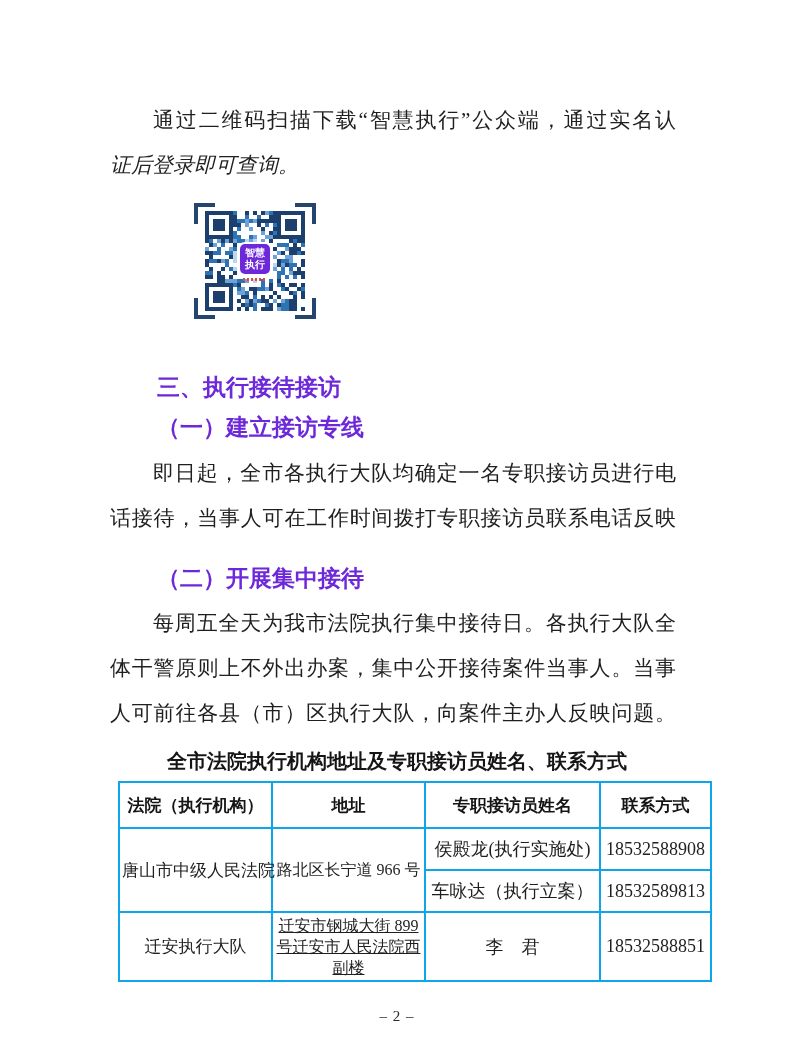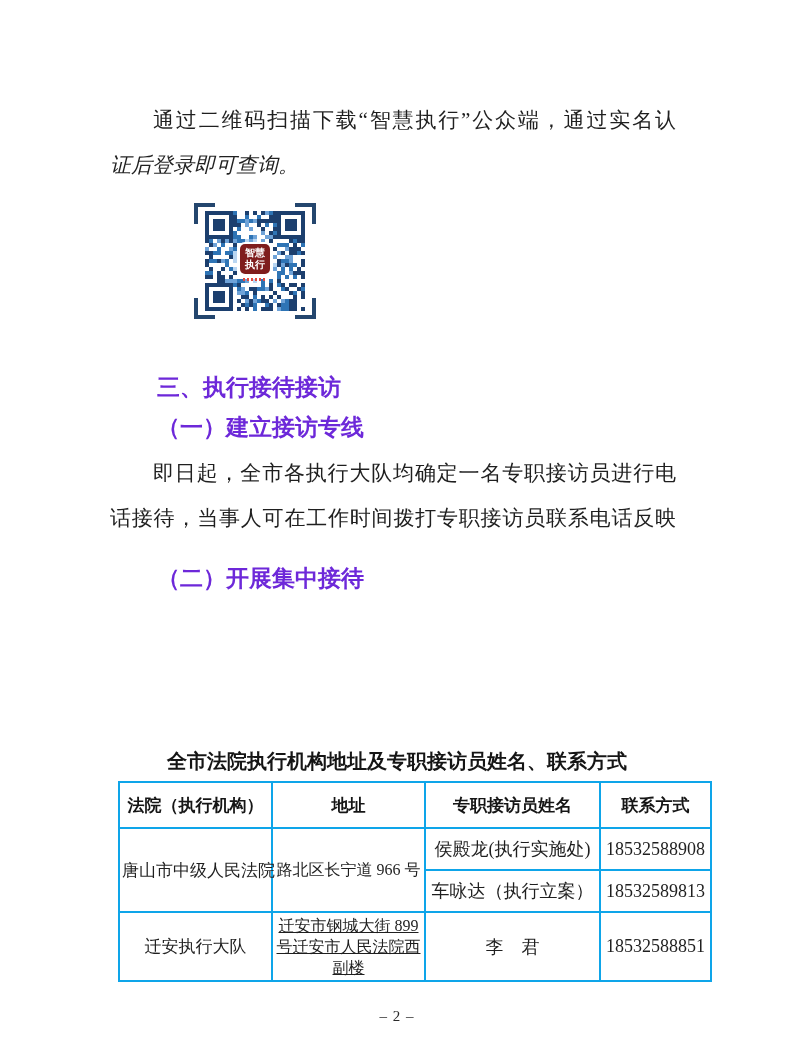--- a/index.html
+++ b/index.html
@@ -31,21 +31,21 @@
     padding-left:47px;box-sizing:border-box;
     font-family:"Liberation Sans","DejaVu Sans",sans-serif;
     font-weight:bold;font-size:23px;line-height:32px;
     color:#6d28d9;white-space:nowrap;
   }
   
   .qr-wrap{position:absolute;left:194px;top:203px;width:122px;height:116px;}
   .qr-wrap svg{position:absolute;left:0;top:0;width:122px;height:116px;}
   .qr-logo{
     position:absolute;left:46px;top:41px;width:30px;height:30px;
-    background:#7f1d1d;border-radius:5px;box-shadow:0 0 0 2px #ffffff;
+    background:#6d28d9;border-radius:5px;box-shadow:0 0 0 2px #ffffff;
     color:#ffffff;text-align:center;
     font-family:"Liberation Sans","DejaVu Sans",sans-serif;
     font-weight:bold;font-size:10px;line-height:12px;
     padding-top:3px;box-sizing:border-box;
   }
   .qr-logo-sub{
     position:absolute;left:49px;top:75px;width:24px;height:3px;
     background:repeating-linear-gradient(90deg,#e2493f 0 2px,transparent 2px 4px);
   }
   
@@ -353,20 +353,25 @@
 
   <div class="heading" style="top:371px;">三、执行接待接访</div>
 
   <div class="heading" style="top:411px;">（一）建立接访专线</div>
   <div class="para" style="top:451px;">
     <div class="tline ind">即日起，全市各执行大队均确定一名专职接访员进行电</div>
     <div class="tline">话接待，当事人可在工作时间拨打专职接访员联系电话反映</div>
   </div>
 
   <div class="heading" style="top:562px;">（二）开展集中接待</div>
+  <div class="para" style="top:601px;">
+    <div class="tline ind">每周五全天为我市法院执行集中接待日。各执行大队全</div>
+    <div class="tline">体干警原则上不外出办案，集中公开接待案件当事人。当事</div>
+    <div class="tline">人可前往各县（市）区执行大队，向案件主办人反映问题。</div>
+  </div>
 
   <div class="tbl-title">全市法院执行机构地址及专职接访员姓名、联系方式</div>
 
   <table class="contact">
     <colgroup>
       <col style="width:153px">
         <col style="width:153px">
         <col style="width:175px">
         <col style="width:111px">
     </colgroup>

